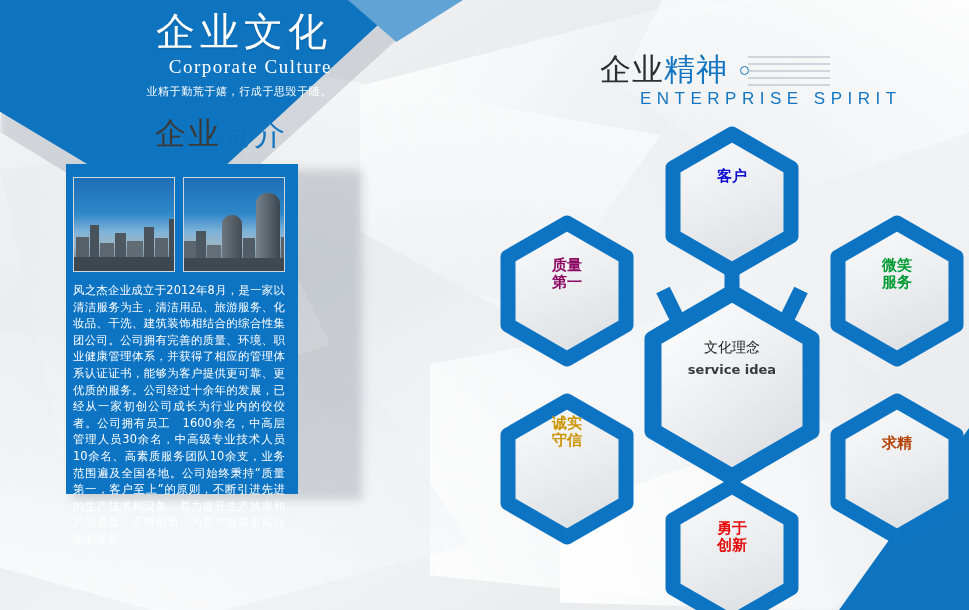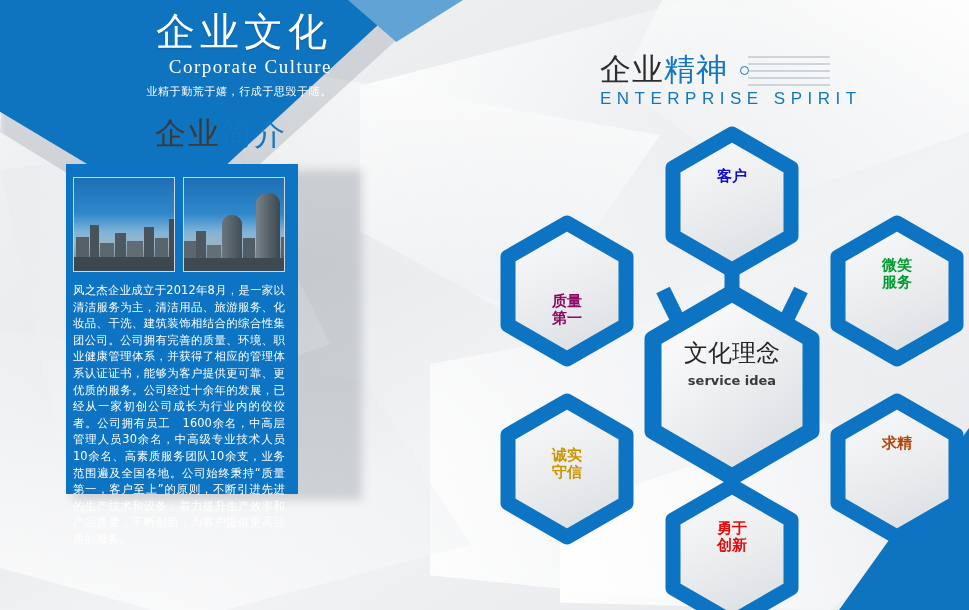--- a/index.html
+++ b/index.html
@@ -79,35 +79,35 @@
   .bl{position:absolute;bottom:0;background:#4a555e;}
   #profile-text{margin-top:10px;color:#ffffff;font-family:"DejaVu Sans",sans-serif;
      font-size:11.4px;line-height:16.6px;text-align:justify;letter-spacing:.1px;}
 
   
   #spirit-head{position:absolute;top:52px;left:600px;}
   #spirit-cn{font-family:"DejaVu Sans",sans-serif;font-size:31px;letter-spacing:1px;line-height:1.1;white-space:nowrap;}
   #spirit-cn .dark{color:#2d2d2d;}
   #spirit-cn .blue{color:#1276c2;margin-top:24px;}
   #spirit-en{font-family:"Liberation Sans",sans-serif;font-size:17px;letter-spacing:5.5px;
-     color:#1276c2;margin-top:3px;}
+     color:#1276c2;margin-top:3px;margin-left:40px;}
   #spirit-micro{position:absolute;left:148px;top:4px;width:82px;height:30px;
      background:repeating-linear-gradient(to bottom,
         rgba(150,165,180,.55) 0px,rgba(150,165,180,.55) 2px,
         rgba(255,255,255,0) 2px,rgba(255,255,255,0) 7px);
      opacity:.75;}
   #spirit-dot{position:absolute;left:140px;top:14px;width:7px;height:7px;border:1.6px solid #1276c2;border-radius:50%;}
 
   
   #hexwrap{position:absolute;left:495px;top:115px;width:474px;height:495px;}
   #hexwrap svg{display:block;}
   .hexlabel{position:absolute;text-align:center;font-family:"DejaVu Sans",sans-serif;
      font-weight:bold;line-height:1.12;pointer-events:none;white-space:nowrap;}
   .petal-label{font-size:15px;text-align:center;}
-  .center-cn{font-size:24px;color:#262626;font-weight:400;}
+  .center-cn{font-size:14px;color:#262626;font-weight:400;}
   .center-en{font-size:13px;color:#3a3a3a;font-weight:700;}
 </style>
 </head>
 <body>
 
 <div id="stage">
 
   <div class="facet" id="f1"></div>
   <div class="facet" id="f2"></div>
   <div class="facet" id="f3"></div>
@@ -230,31 +230,31 @@
       <g>
         <polygon points="237,371 296,405 296,473 237,407 237,407 178,473 178,405" fill="none" stroke="none"></polygon>
         <polygon points="237,371 296,405 296,473 237,507 178,473 178,405" fill="url(#hexfill)" stroke="#0d74c4" stroke-width="15" stroke-linejoin="round"></polygon>
       </g>
     </svg>
 
     <div class="hexlabel petal-label" style="left: 183px; top: 53px; width: 108px; color: rgb(11, 11, 210);">
       <div>客户</div>
     </div>
 
-    <div class="hexlabel petal-label" style="left: 18px; top: 142px; width: 108px; color: rgb(140, 10, 100); margin-top: 36px;">
+    <div class="hexlabel petal-label" style="left: 18px; top: 142px; width: 108px; color: rgb(140, 10, 100);">
       <div>质量</div>
       <div>第一</div>
     </div>
 
     <div class="hexlabel petal-label" style="left: 348px; top: 142px; width: 108px; color: rgb(0, 156, 51);">
       <div>微笑</div>
       <div>服务</div>
     </div>
 
-    <div class="hexlabel petal-label" style="left: 18px; top: 332px; width: 108px; color: rgb(203, 149, 0);">
+    <div class="hexlabel petal-label" style="left: 18px; top: 300px; width: 108px; color: rgb(203, 149, 0);">
       <div>诚实</div>
       <div>守信</div>
     </div>
 
     <div class="hexlabel petal-label" style="left: 348px; top: 320px; width: 108px; color: rgb(181, 66, 8);">
       <div>求精</div>
     </div>
 
     <div class="hexlabel petal-label" style="left: 183px; top: 405px; width: 108px; color: rgb(230, 10, 10);">
       <div>勇于</div>

